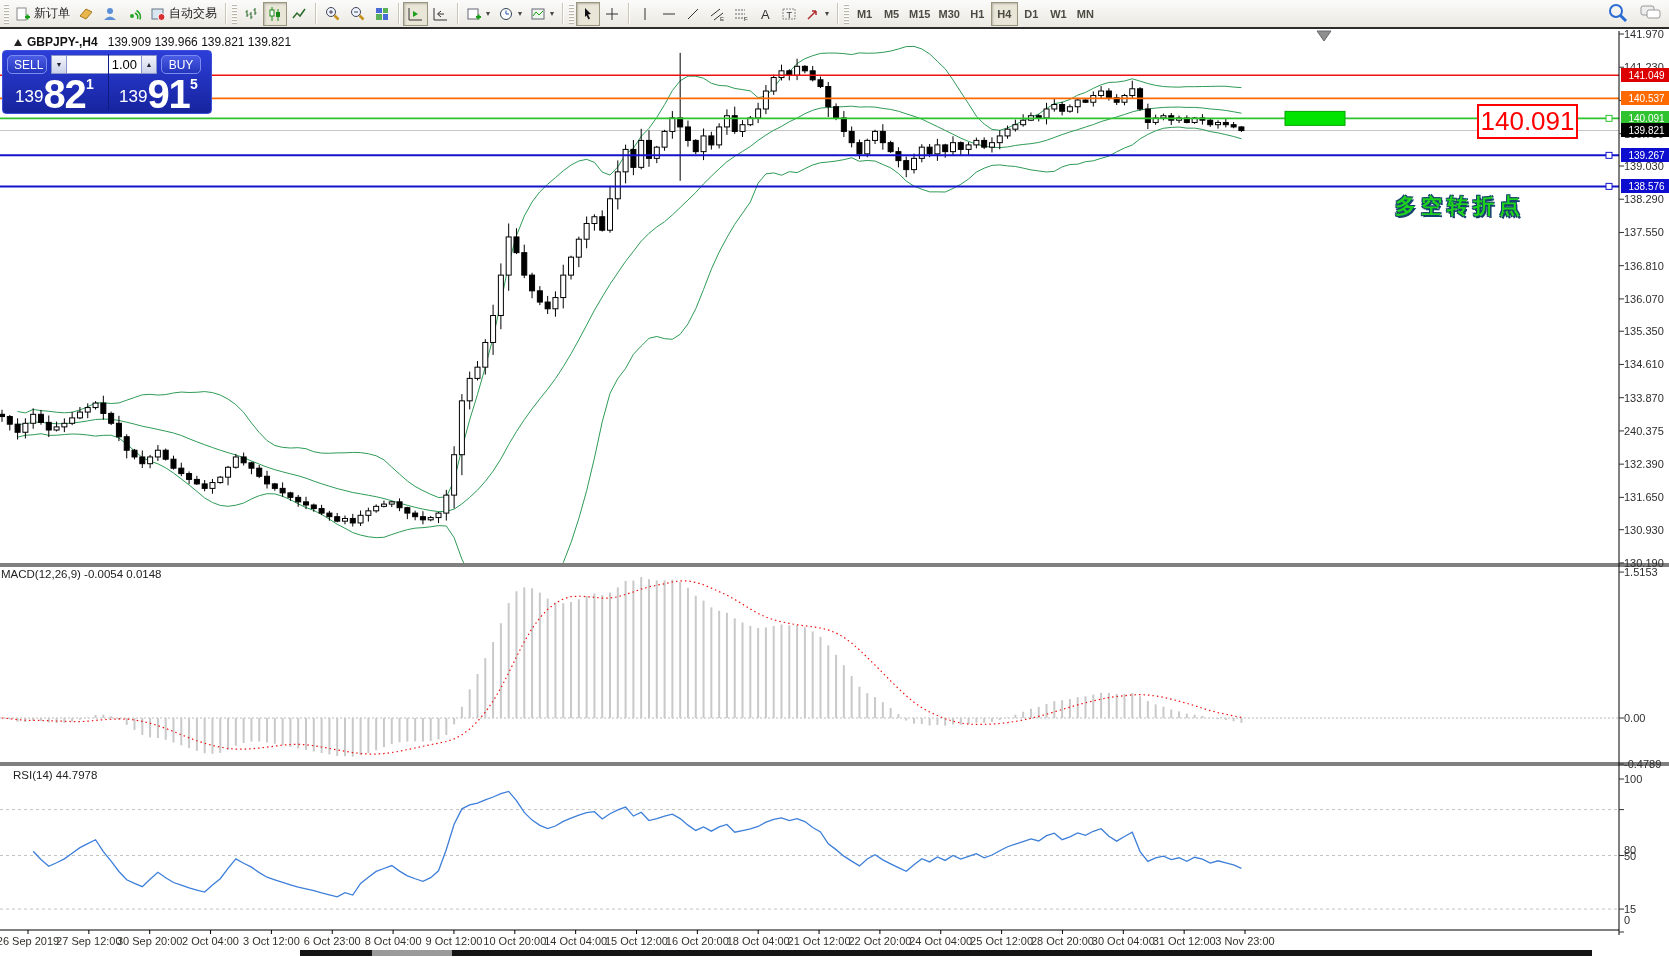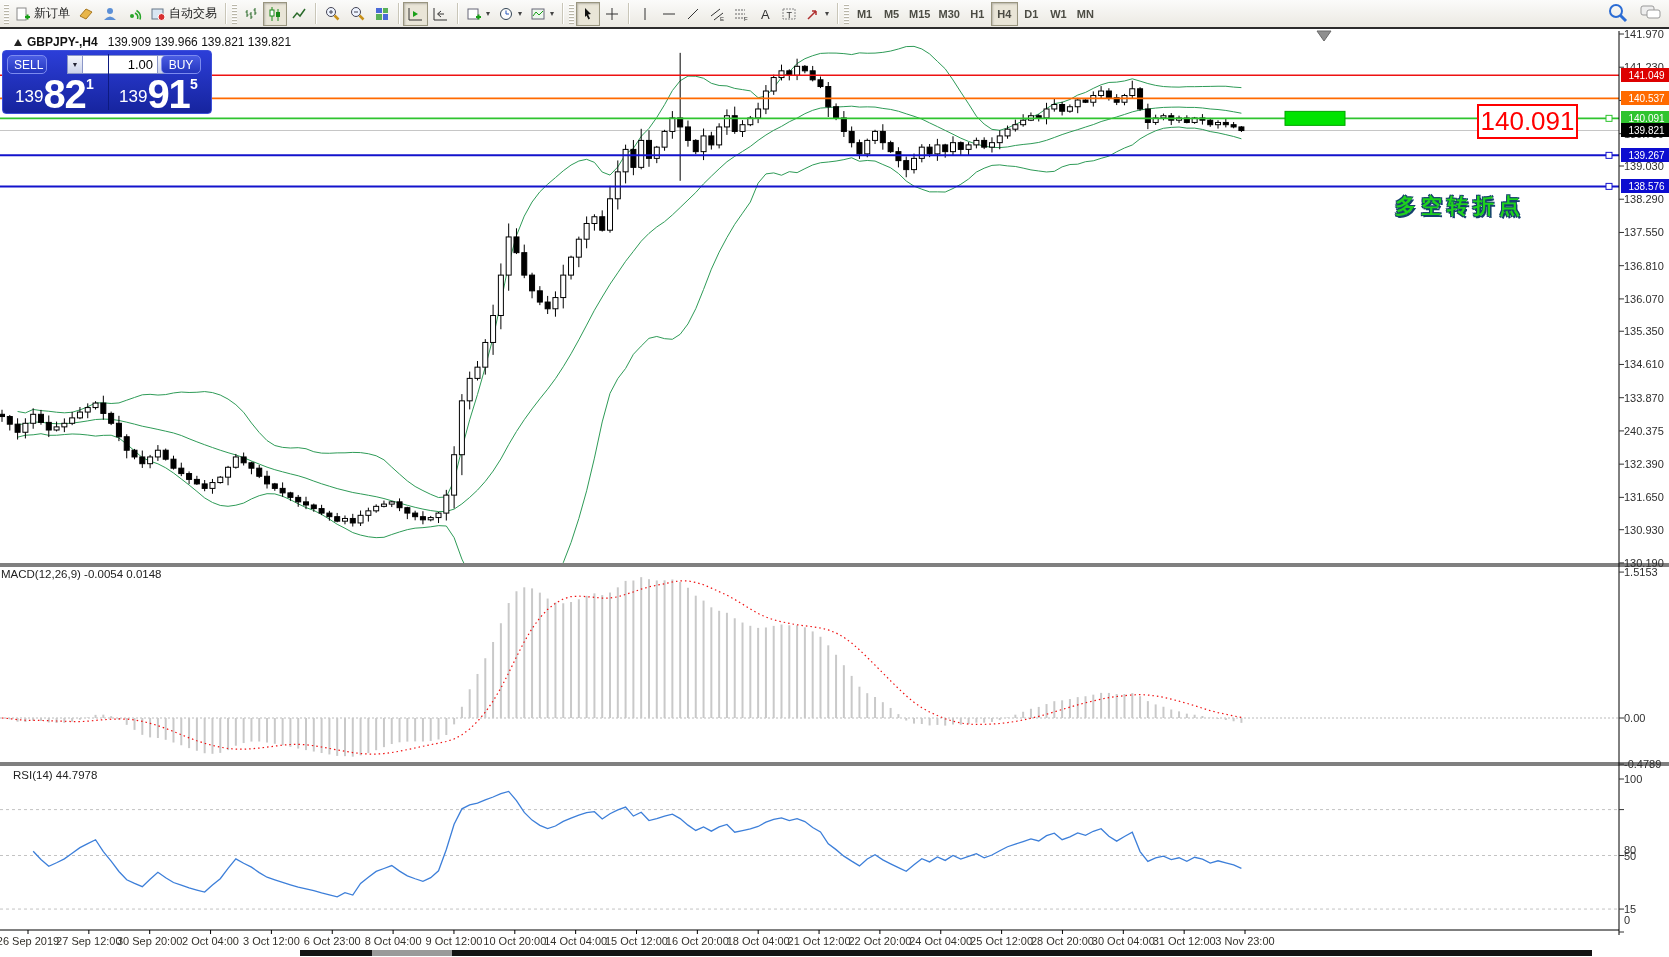--- a/index.html
+++ b/index.html
@@ -40,21 +40,21 @@
   #annotation{left:1388px;top:192px;font-size:21px;font-weight:bold;color:#1ed11e;letter-spacing:5px;
     text-shadow:1.5px 1.5px 0 #16406e,-1px 1px 0 #16406e,1px -1px 0 #16406e,-1px -1px 0 #16406e;z-index:4;margin-left:7px;}
   
   #panel{position:absolute;left:2px;top:50px;width:208px;height:62px;border-radius:4px;
     background:linear-gradient(#2c3ed8,#16249e);border:1px solid #3d50da;z-index:5;
     color:#fff;}
   .pbtn{position:absolute;top:4px;width:40px;height:19px;border-radius:5px;color:#fff;
     background:linear-gradient(#4a5de4,#2335bd);border:1px solid #7c8bef;font-size:12px;
     font-family:"Liberation Sans",sans-serif;}
   #sellbtn{left:4px;} #buybtn{left:158px;}
-  .vol{position:absolute;left:64px;top:4px;width:122px;height:19px;display:flex;}
+  .vol{position:absolute;left:48px;top:4px;width:122px;height:19px;display:flex;}
   .varr{width:16px;height:19px;font-size:7px;color:#223;background:linear-gradient(#f2f4fb,#ccd3ea);
     border:1px solid #8a96c8;padding:0;}
   .vinput{width:66px;height:17px;border:1px solid #8a96c8;border-left:none;border-right:none;
     text-align:right;font-size:13px;padding:0 4px;font-family:"Liberation Sans",sans-serif;}
   .pprice{position:absolute;top:24px;height:36px;display:flex;align-items:flex-end;color:#fff;}
   #sellprice{left:12px;} #buyprice{left:116px;}
   .psmall{font-size:17px;margin-bottom:4px;}
   .pbig{font-size:40px;font-weight:bold;line-height:34px;letter-spacing:-1px;}
   .psup{font-size:14px;font-weight:bold;align-self:flex-start;margin-top:1px;}
   .pdivider{position:absolute;left:105px;top:3px;width:1px;height:56px;background:#0d1a80;}

